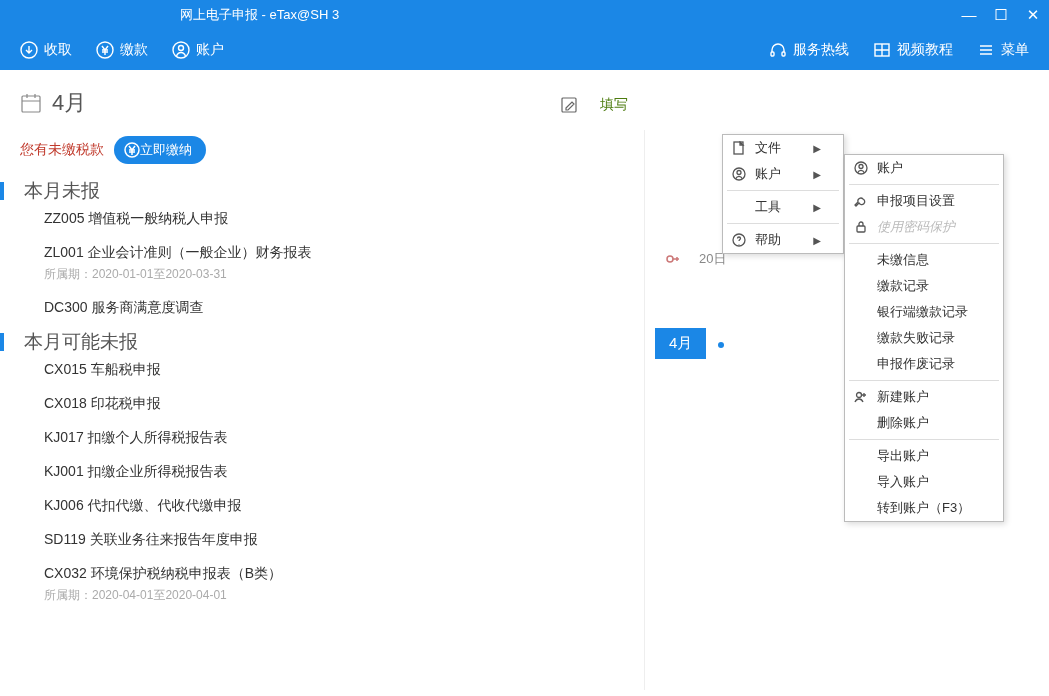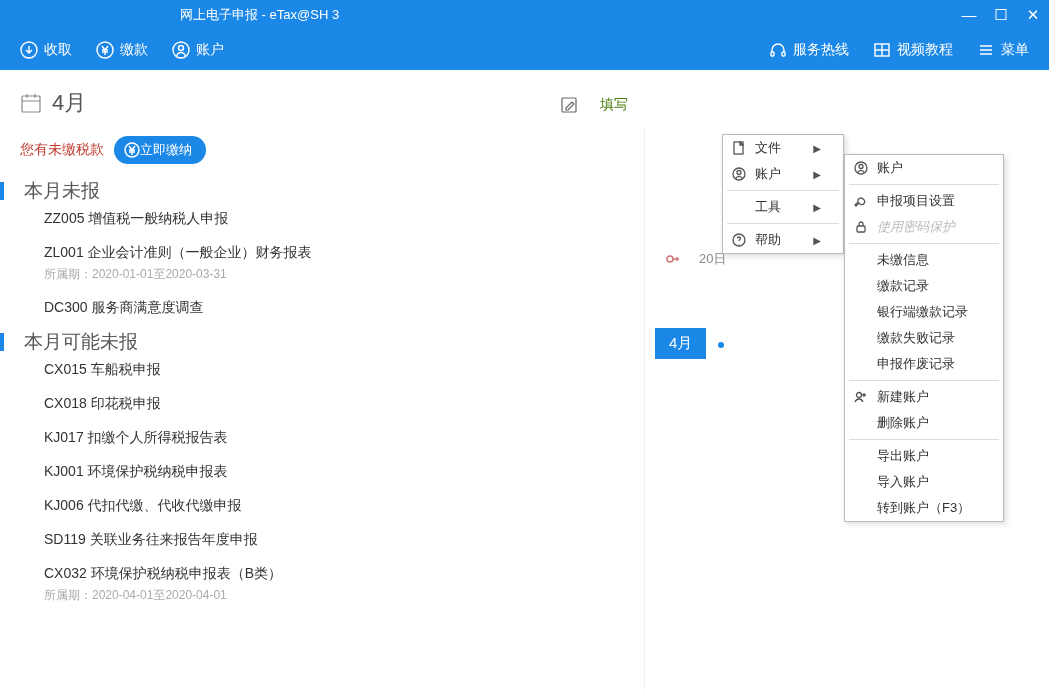--- a/index.html
+++ b/index.html
@@ -147,21 +147,21 @@
         <div class="item">
           <div class="name">CX015 车船税申报</div>
         </div>
         <div class="item">
           <div class="name">CX018 印花税申报</div>
         </div>
         <div class="item">
           <div class="name">KJ017 扣缴个人所得税报告表</div>
         </div>
         <div class="item">
-          <div class="name">KJ001 环境保护税纳税申报表</div>
+          <div class="name">KJ001 扣缴企业所得税报告表</div>
         </div>
         <div class="item">
           <div class="name">KJ006 代扣代缴、代收代缴申报</div>
         </div>
         <div class="item">
           <div class="name">SD119 关联业务往来报告年度申报</div>
         </div>
         <div class="item">
           <div class="name">CX032 环境保护税纳税申报表（B类）</div>
           <div class="period">所属期：2020-04-01至2020-04-01</div>

